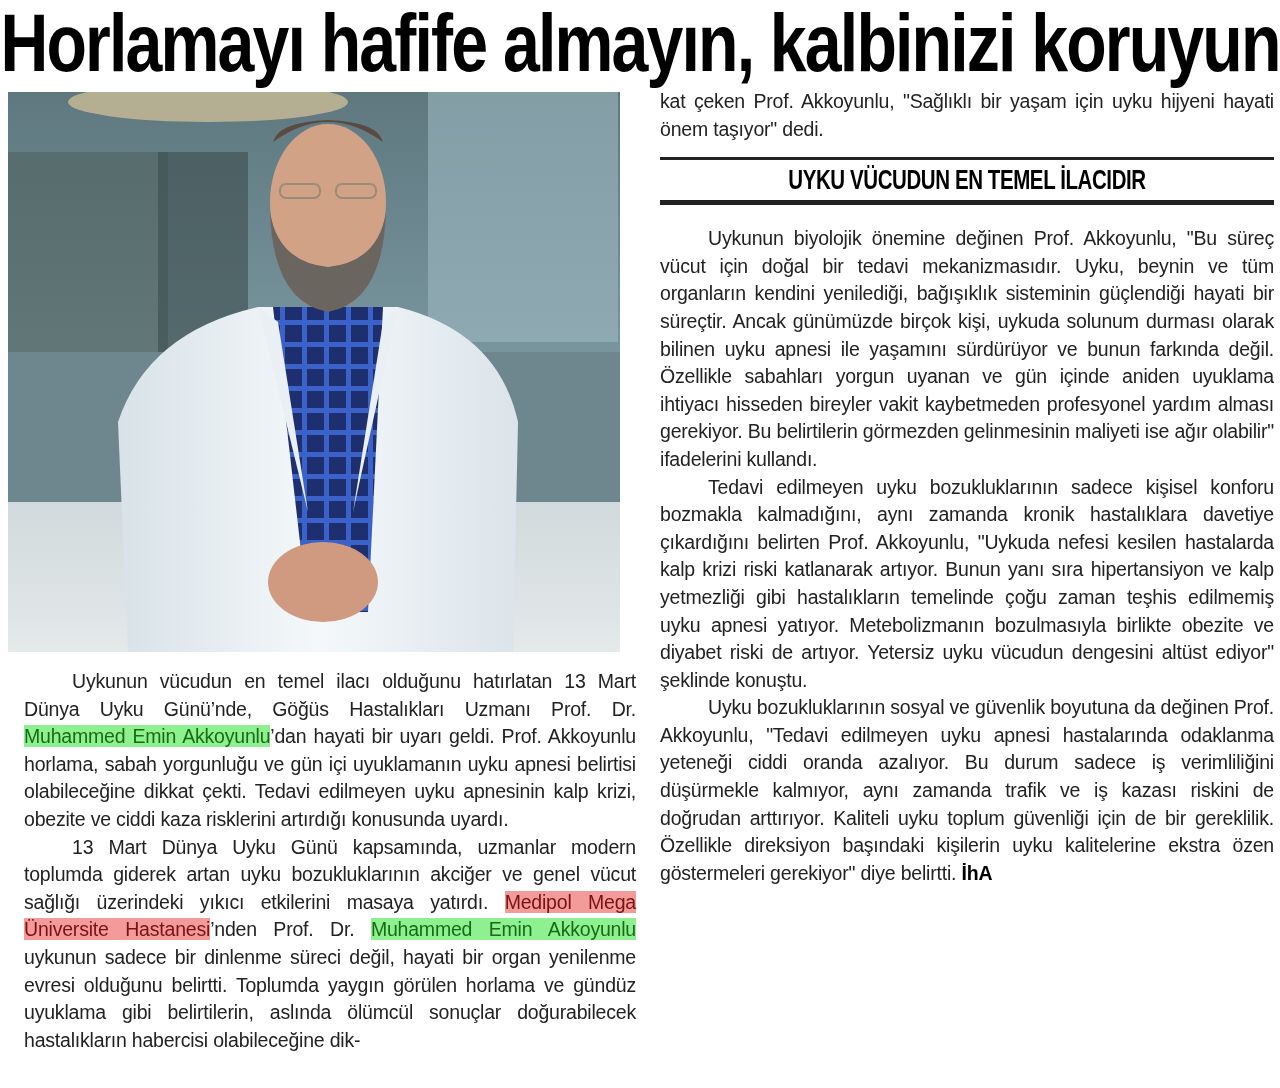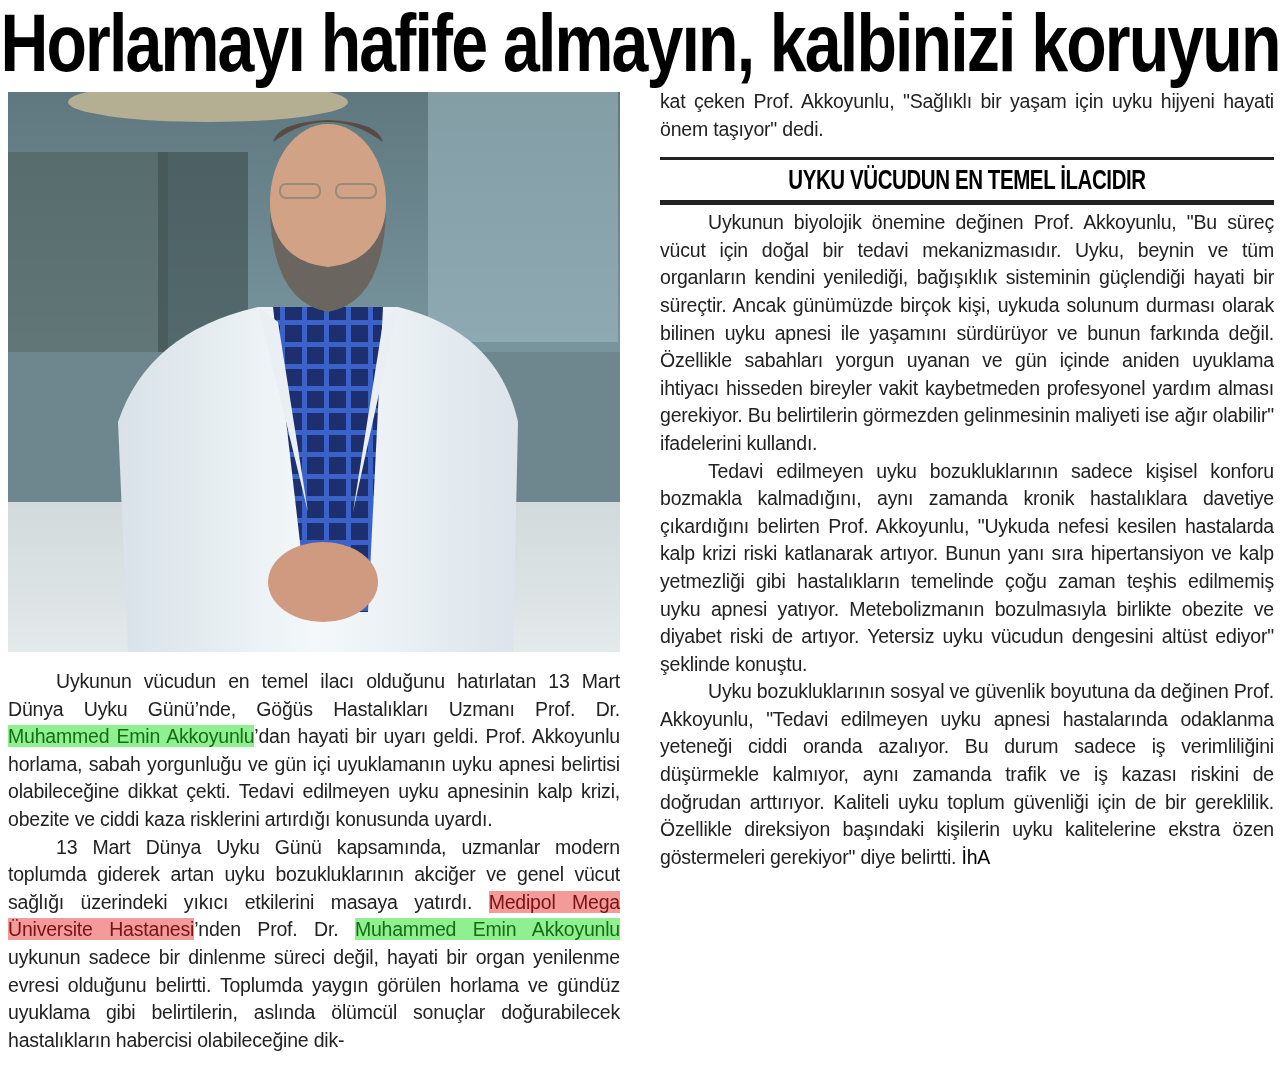--- a/index.html
+++ b/index.html
@@ -17,33 +17,33 @@
     overflow: hidden; background: #8a9ea6;
   }
   .photo svg { display: block; width: 100%; height: 100%; }
   .col {
     position: absolute; font-family: "Liberation Sans", sans-serif;
     font-size: 19.5px; line-height: 27.6px; text-align: justify; color: #222;
     letter-spacing: -0.2px;
   }
   .col p { margin: 0; text-indent: 48px; }
   .col p.noindent { text-indent: 0; }
-  .left { left: 8px; top: 668px; width: 612px; }
+  .left { left: 24px; top: 668px; width: 612px; }
   .right { left: 660px; top: 88px; width: 614px; }
   .hl-green { background: #8ff08f; color: #176b17; }
   .hl-red { background: #f39a9a; color: #7a1212; }
   .subhead {
     border-top: 3px solid #222; border-bottom: 5px solid #222;
-    margin: 14px 0 4px 0; height: 40px; display: flex; align-items: center; justify-content: center;
+    margin: 14px 0 20px 0; height: 40px; display: flex; align-items: center; justify-content: center;
     font-family: "Liberation Sans", sans-serif; font-weight: bold; font-size: 25px;
     letter-spacing: -0.5px; color: #000; white-space: nowrap; overflow: hidden;
   }
   .subhead span { display: inline-block; transform: scaleX(0.82) scaleY(1.1); }
   .subhead.wide span { transform: scaleX(0.78) scaleY(1.1); }
-  .agency { font-weight: normal; color: #000; }
+  .agency { font-weight: bold; color: #000; }
 </style>
 </head>
 <body>
 
 <div class="headline">
   <span>Horlamayı hafife almayın, kalbinizi koruyun</span>
 </div>
 
 <div class="photo">
   <svg viewBox="0 0 612 560" preserveAspectRatio="none">

